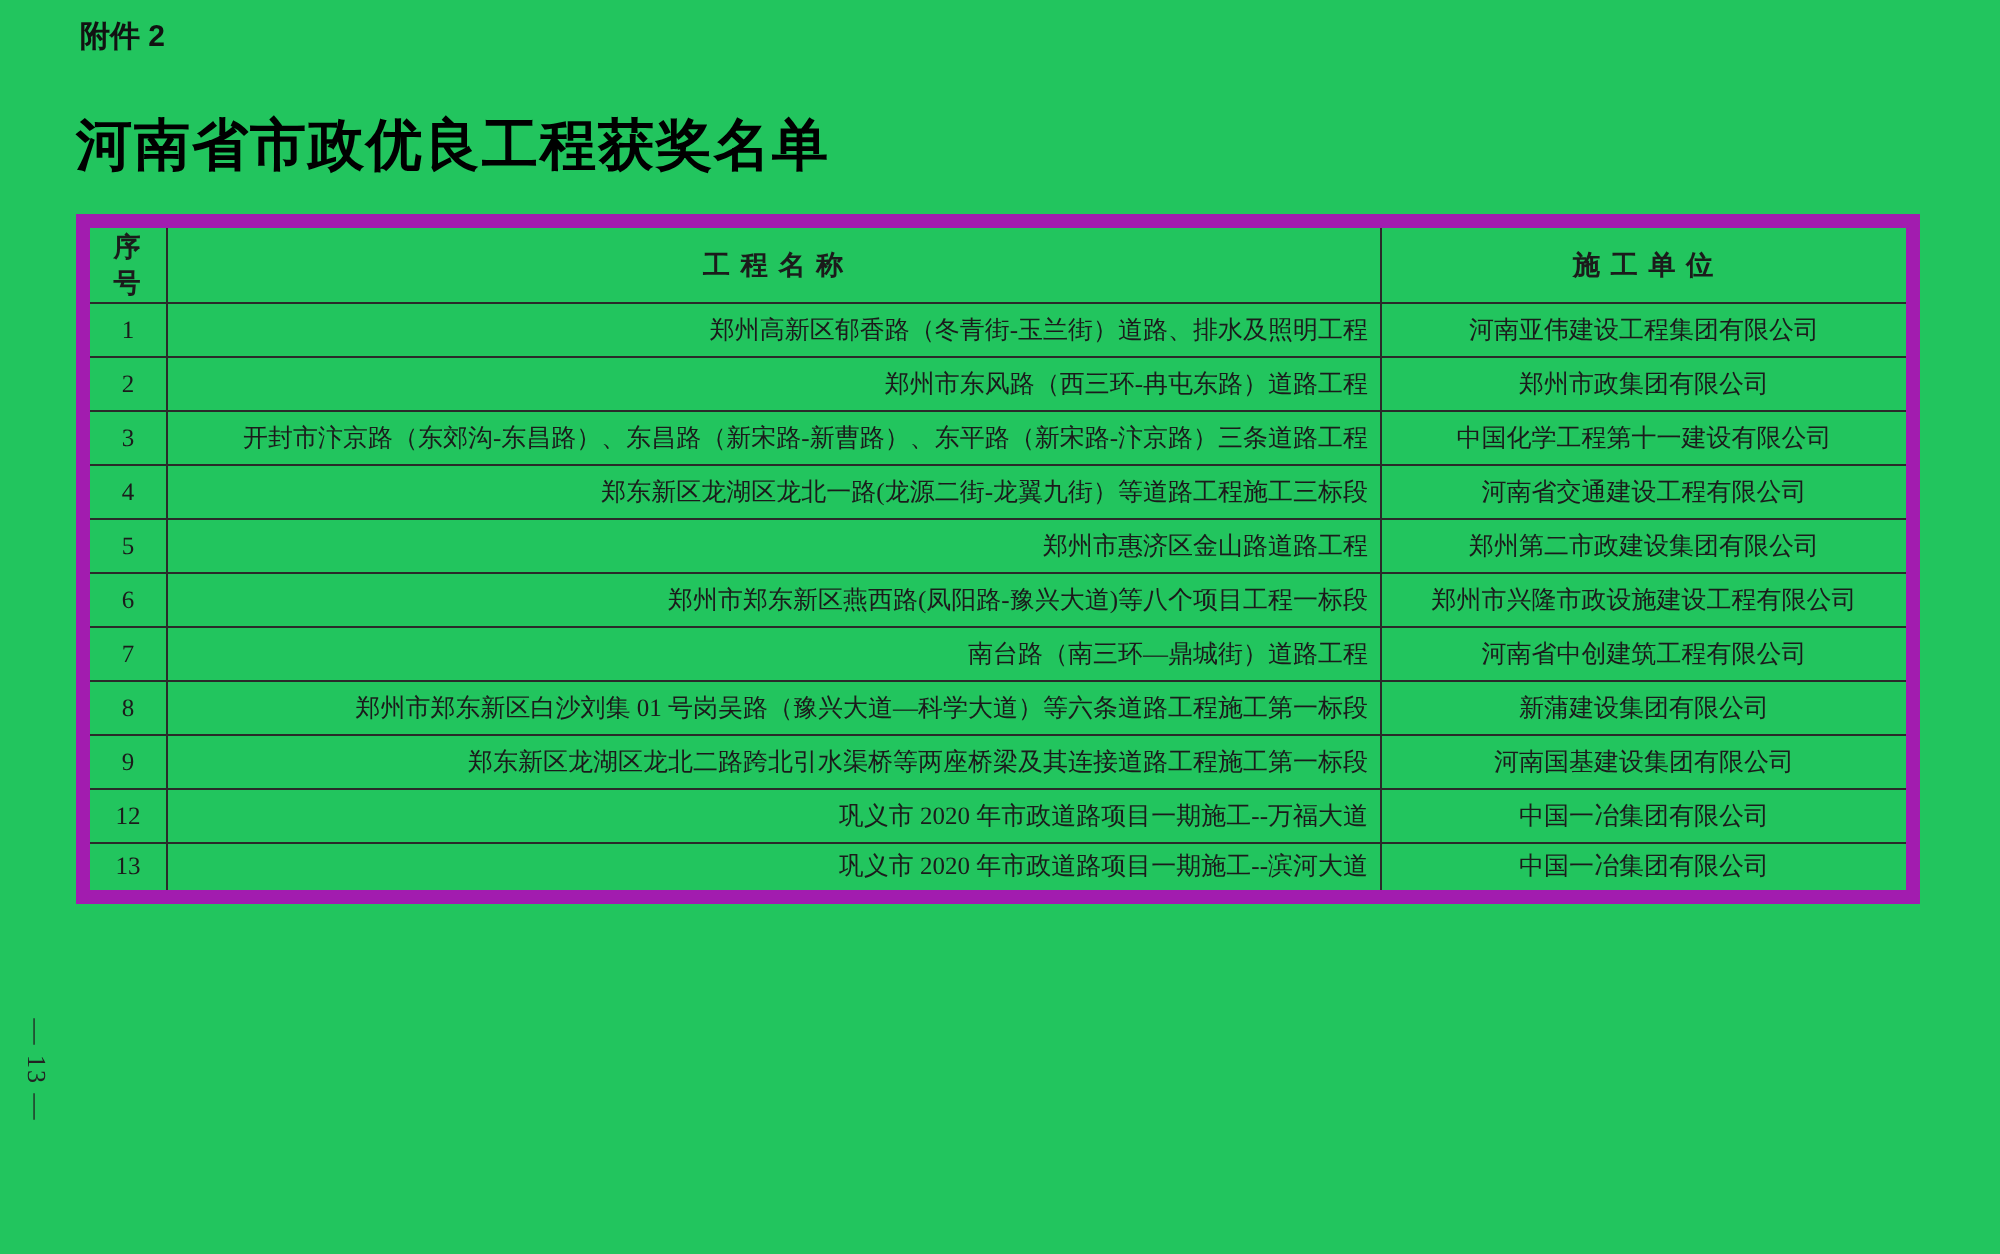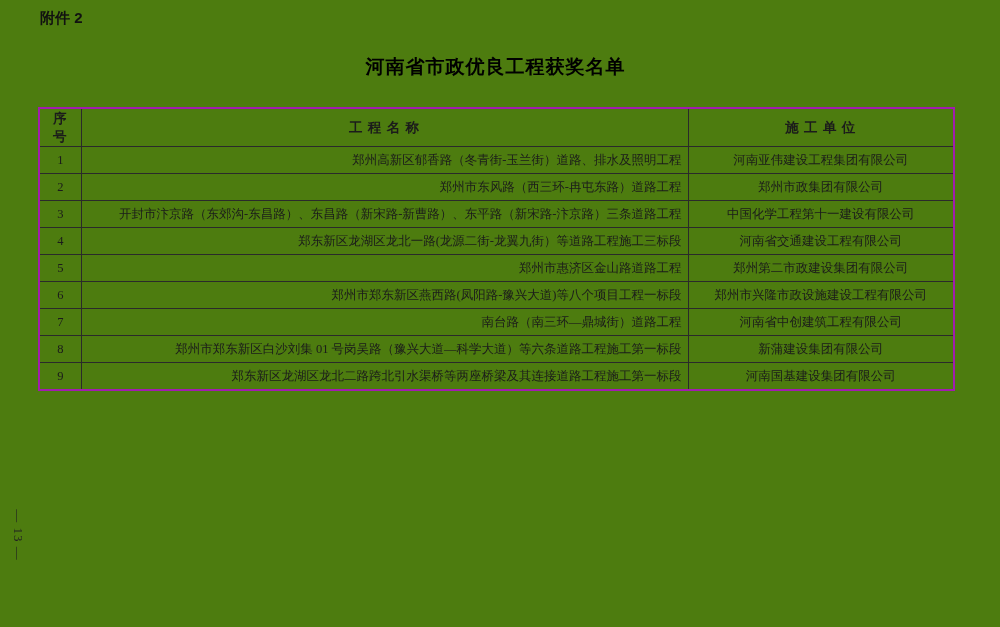--- a/index.html
+++ b/index.html
@@ -5,41 +5,40 @@
   html,body{margin:0;padding:0;}
   body{
     width:1000px;height:627px;
     background:#fcfcfc;
     position:relative;
     overflow:hidden;
     font-family:"Liberation Serif","DejaVu Serif",serif;
     color:#1b1b1b;
   }
   .page{
-    position:absolute;inset:0;background:#4d7c0f;
+    position:absolute;inset:0;background:#22c55e;
   }
   .attachment{
     position:absolute;left:40px;top:9px;
     font-family:"Liberation Sans","DejaVu Sans",sans-serif;
     font-weight:bold;font-size:15px;color:#111;
   }
   .doc-title{
     position:absolute;left:38px;top:54px;width:915px;
-    text-align:center;
     font-family:Liberation Mono, monospace;
-    font-weight:bold;font-size:19px;letter-spacing:1px;color:#000;
+    font-weight:bold;font-size:28px;letter-spacing:1px;color:#000;
   }
   .table-wrap{
     position:absolute;left:38px;top:107px;
   }
   table.awards{
     border-collapse:collapse;
     table-layout:fixed;
     width:915px;
-    border:2px solid #a21caf;
+    border:7px solid #a21caf;
   }
   table.awards th, table.awards td{
     border:1px solid #2a2a2a;
     padding:1px 6px;
     font-size:12.5px;
     line-height:1.3;
     overflow:hidden;
   }
   col.c-no{width:42px;}
   col.c-project{width:607px;}
@@ -134,19 +133,29 @@
         <tr class="row">
           <td class="no">8</td>
           <td class="project">郑州市郑东新区白沙刘集 01 号岗吴路（豫兴大道—科学大道）等六条道路工程施工第一标段</td>
           <td class="company">新蒲建设集团有限公司</td>
         </tr>
         <tr class="row">
           <td class="no">9</td>
           <td class="project">郑东新区龙湖区龙北二路跨北引水渠桥等两座桥梁及其连接道路工程施工第一标段</td>
           <td class="company">河南国基建设集团有限公司</td>
         </tr>
+        <tr class="row">
+          <td class="no">12</td>
+          <td class="project">巩义市 2020 年市政道路项目一期施工--万福大道</td>
+          <td class="company">中国一冶集团有限公司</td>
+        </tr>
+        <tr class="row">
+          <td class="no">13</td>
+          <td class="project">巩义市 2020 年市政道路项目一期施工--滨河大道</td>
+          <td class="company">中国一冶集团有限公司</td>
+        </tr>
       </tbody>
     </table>
   </div>
 
   <div class="pageno">— 13 —</div>
 
 </div>
 
 </body></html>

